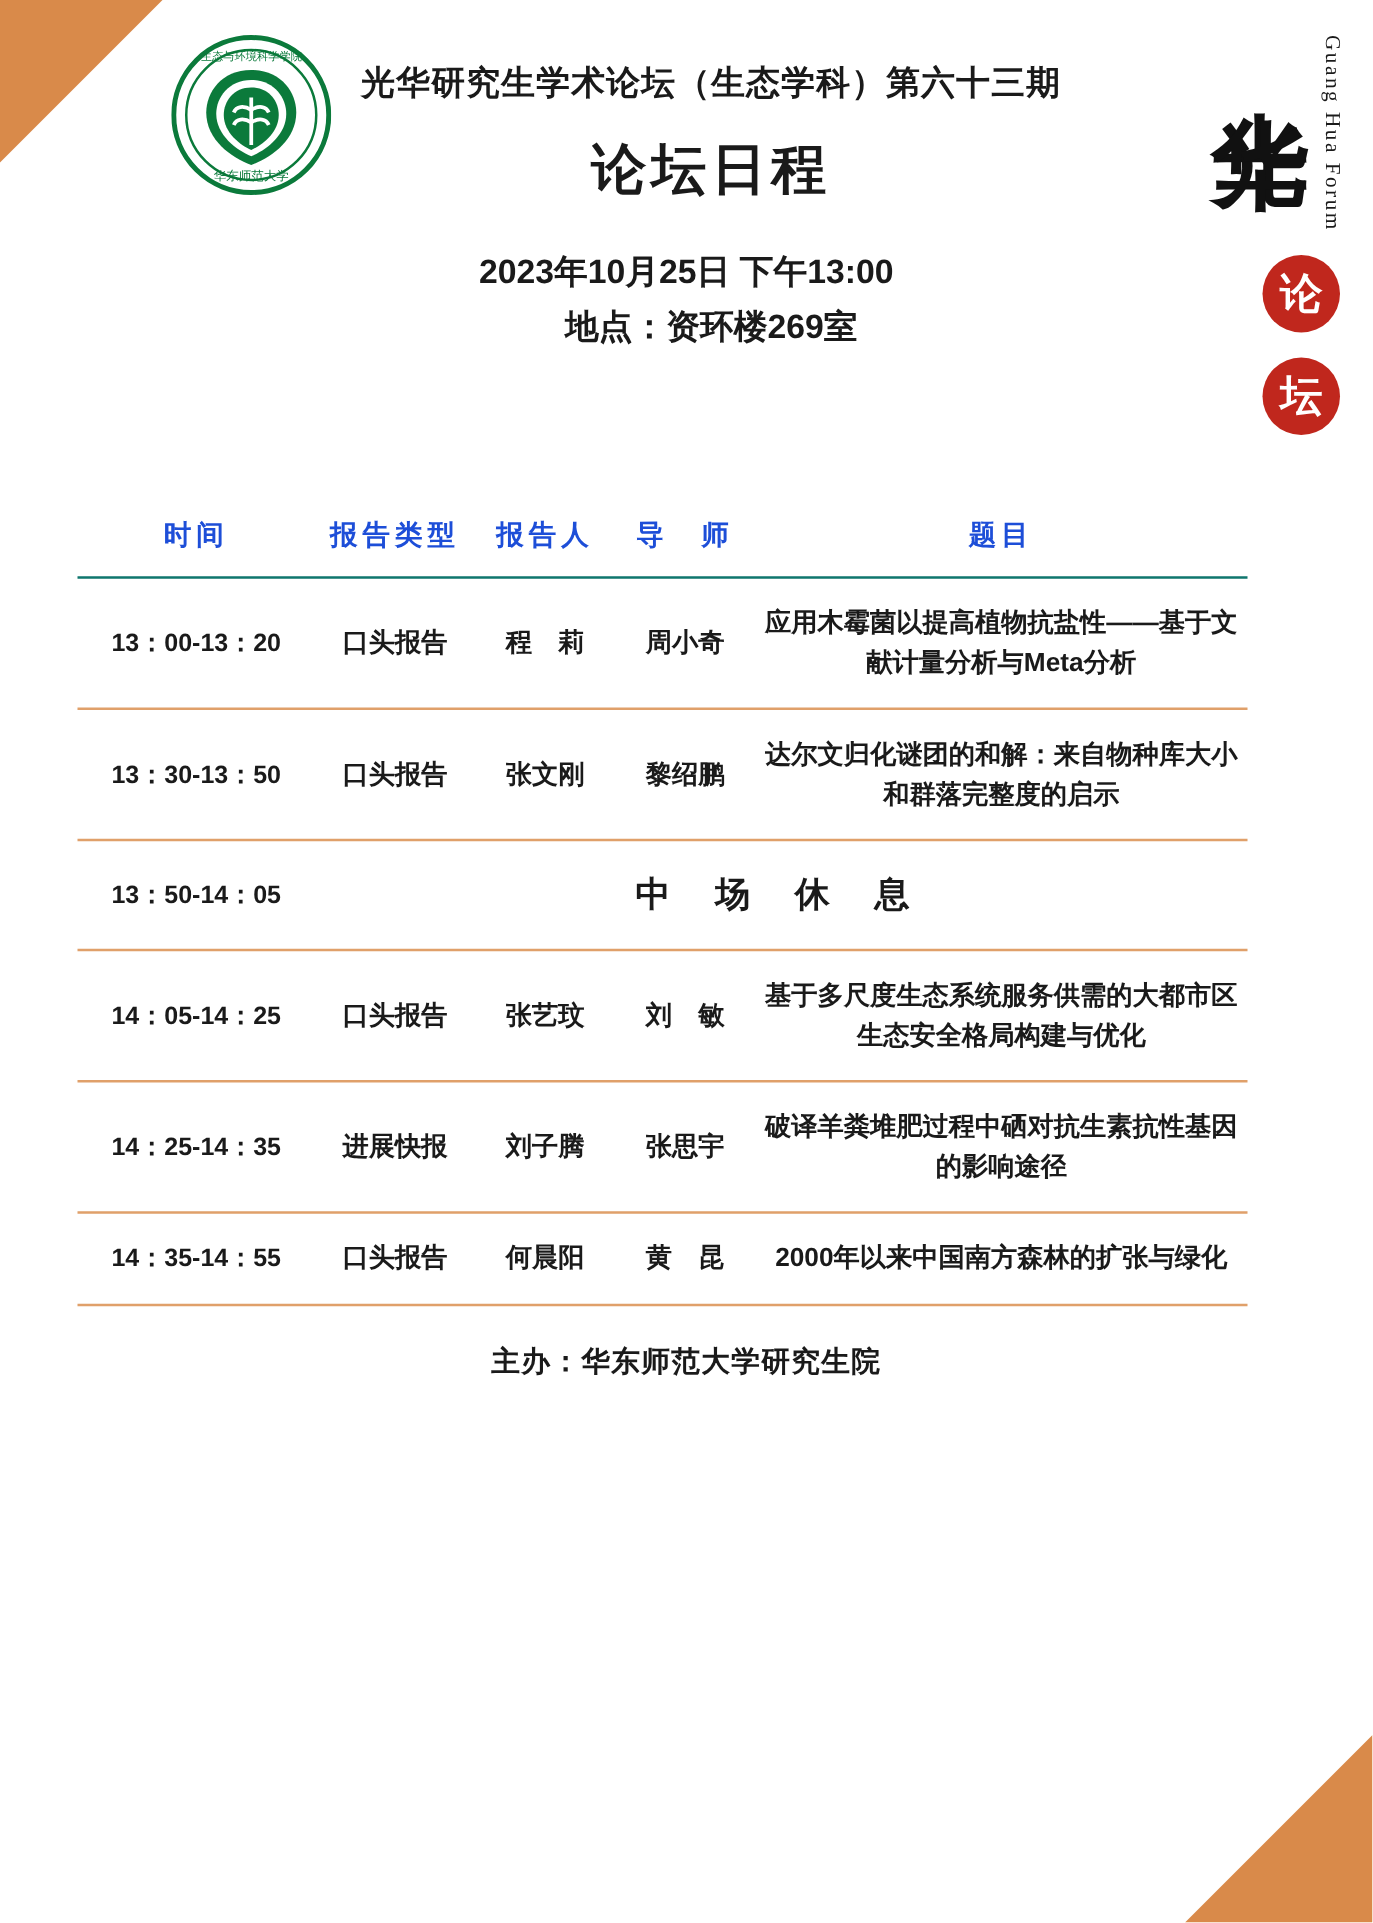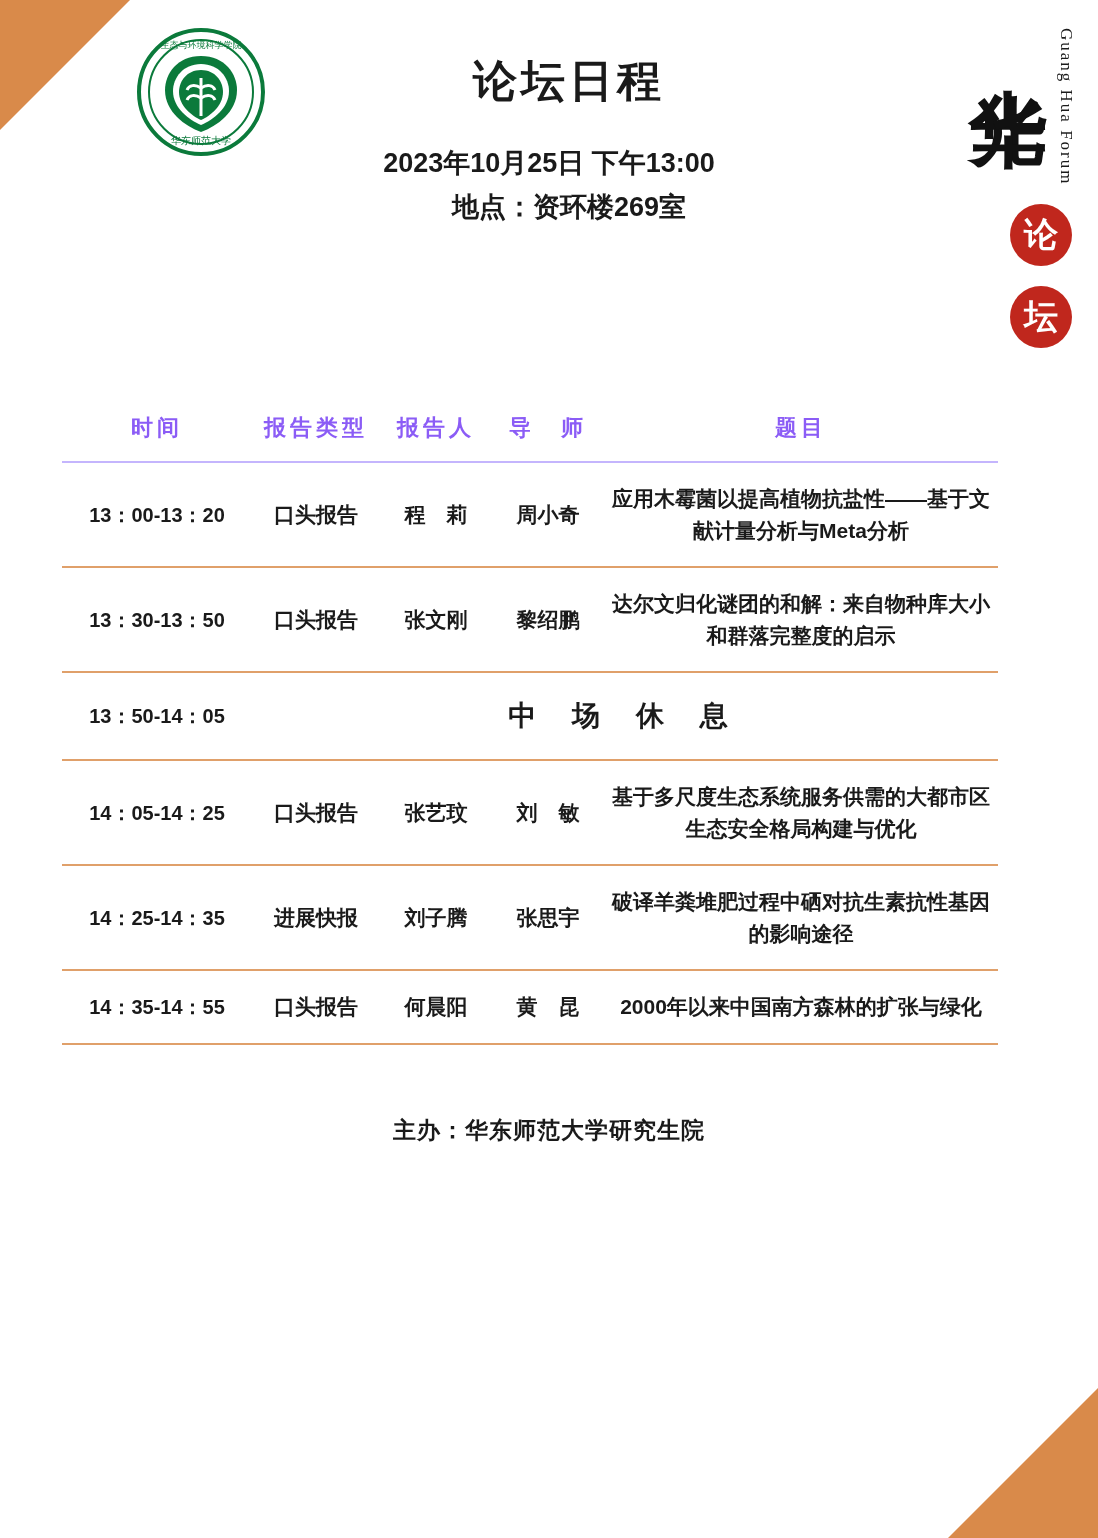--- a/index.html
+++ b/index.html
@@ -132,26 +132,26 @@
   .seal-2 { right: 8px; top: 268px; }
 
   
   .schedule {
     margin: 52px 62px 0 62px;
     width: 936px;
     border-collapse: collapse;
     table-layout: fixed;
   }
   .schedule th {
-    color: #8b5cf6;
+    color: #1d4ed8;
     font-size: 22px;
     font-weight: bold;
     letter-spacing: 4px;
     padding-bottom: 18px;
-    border-bottom: 2px solid #c4b5fd;
+    border-bottom: 2px solid #0f766e;
   }
   .schedule td {
     border-bottom: 2px solid #e0a06a;
     padding: 20px 2px;
     font-size: 21px;
     font-weight: bold;
     text-align: center;
     vertical-align: middle;
     line-height: 1.5;
   }
@@ -170,21 +170,21 @@
   }
   .summary-row td {
     font-size: 28px;
     letter-spacing: 14px;
     padding: 26px 2px;
     border-bottom: 2px solid #e0a06a;
   }
 
   
   .footer {
-    margin-top: 70px;
+    margin-top: 29px;
     text-align: center;
   }
   .footer div {
     font-size: 23px;
     font-weight: bold;
     margin-bottom: 14px;
     letter-spacing: 1px;
   }
 </style>
 </head>
@@ -205,20 +205,21 @@
       <path d="M64 50 L64 88" stroke="#ffffff" stroke-width="3"></path>
       <path d="M64 60 C 58 56, 52 57, 50 62" stroke="#ffffff" stroke-width="3" fill="none"></path>
       <path d="M64 70 C 58 66, 52 67, 50 72" stroke="#ffffff" stroke-width="3" fill="none"></path>
       <path d="M64 60 C 70 56, 76 57, 78 62" stroke="#ffffff" stroke-width="3" fill="none"></path>
       <path d="M64 70 C 70 66, 76 67, 78 72" stroke="#ffffff" stroke-width="3" fill="none"></path>
       <text x="64" y="20" font-size="9" fill="#0b7a3b" text-anchor="middle" font-family="'Liberation Serif',serif">生态与环境科学学院</text>
       <text x="64" y="116" font-size="10" fill="#0b7a3b" text-anchor="middle" font-family="'Liberation Serif',serif">华东师范大学</text>
     </svg>
   </div>
 
+  <div class="title-line">光华研究生学术论坛（生态学科）第六十三期</div>
   <div class="doc-title">论坛日程</div>
   <div class="datetime">2023年10月25日 下午13:00</div>
   <div class="place">地点：资环楼269室</div>
 
   <div class="brand">
     <div class="brand-en">Guang Hua Forum</div>
     <div class="brand-cn">光华</div>
     <div class="seal seal-1">论</div>
     <div class="seal seal-2">坛</div>
   </div>

